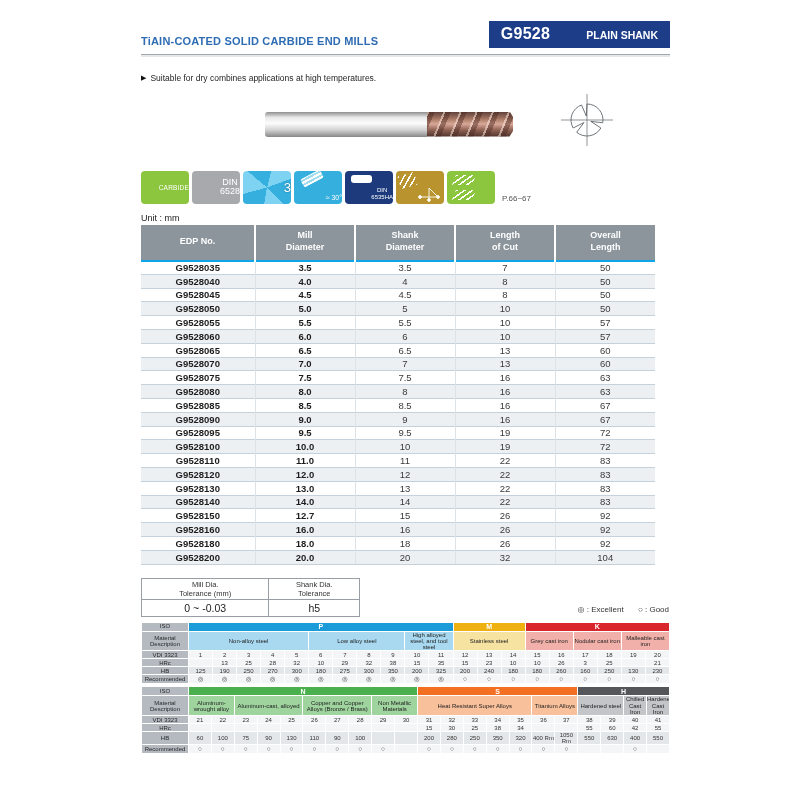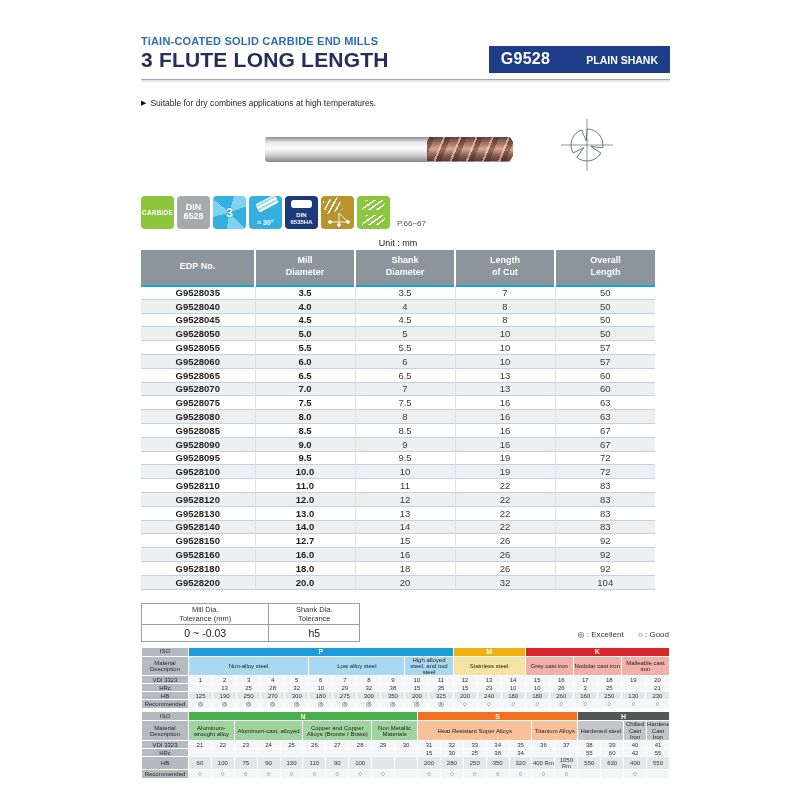--- a/index.html
+++ b/index.html
@@ -30,23 +30,23 @@
          background:linear-gradient(180deg,#8f8f8f,#e9e9e9 22%,#fcfcfc 45%,#d2d2d2 72%,#878787)}
   .flutes{position:absolute;left:286px;top:25px;width:86px;height:25px;
          clip-path:polygon(0 0,96% 0,100% 22%,100% 78%,96% 100%,0 100%);
          background:linear-gradient(180deg,#5f423a,#a97966 28%,#d8a898 48%,#8e6153 72%,#4e332c)}
   .flutes::after{content:"";position:absolute;inset:0;
          background:repeating-linear-gradient(112deg,rgba(255,236,226,.5) 0 2px,rgba(70,35,28,.42) 2px 7px,transparent 7px 15px)}
   .endview{position:absolute;left:420px;top:7px}
 
   
   .icons{display:flex;align-items:flex-end;gap:3px;margin-top:12px}
-  .tile{width:33px;height:33px;border-radius:4px;position:relative;flex:none;
-        display:flex;align-items:center;justify-content:center;color:#fff;
-        font-weight:bold;text-align:center;overflow:hidden;white-space:pre-line}
+  .tile{width:48px;height:33px;border-radius:4px;position:relative;flex:none;
+        display:flex;align-items:center;justify-content:flex-end;color:#fff;
+        font-weight:normal;text-align:center;overflow:hidden;white-space:pre-line}
   .t1{background:#8cc63e;font-size:6.5px;letter-spacing:.2px}
   .t2{background:#a7a9ac;font-size:9px;line-height:1}
   .t3{background:conic-gradient(from 15deg,#7ed3f2 0 55deg,#35b0de 55deg 120deg,
        #7ed3f2 120deg 175deg,#35b0de 175deg 240deg,#7ed3f2 240deg 295deg,#35b0de 295deg 360deg)}
   .t3 span{font-size:13px;text-shadow:0 0 2px rgba(0,60,90,.6)}
   .t4{background:#35b0de;font-size:7px;align-items:flex-end;padding-bottom:3px}
   .t4::before{content:"";position:absolute;left:7px;top:3px;width:22px;height:9px;
        transform:rotate(-28deg);background:repeating-linear-gradient(0deg,#fff 0 2px,#9fdcf1 2px 4px);
        border-radius:2px}
   .t5{background:#1d3a7d;font-size:6px;line-height:1.1;align-items:flex-end;padding-bottom:3px}
@@ -58,21 +58,21 @@
        background:repeating-linear-gradient(135deg,#fff 0 1.5px,transparent 1.5px 5px)}
   .t7{background:#8cc63e}
   .t7::before,.t7::after{content:"";position:absolute;left:7px;width:20px;height:10px;
        transform:skewX(-22deg);
        background:repeating-linear-gradient(135deg,#fff 0 1.8px,transparent 1.8px 5.5px)}
   .t7::before{top:4px}
   .t7::after{top:19px}
   .pref{font-size:8px;color:#555;margin-left:4px;padding-bottom:1px}
 
   
-  .unit{width:514px;text-align:center;font-size:9px;color:#222;margin-top:9px;margin-bottom:2px}
+  .unit{width:514px;text-align:left;font-size:9px;color:#222;margin-top:9px;margin-bottom:2px}
   table.size{width:514px;border-collapse:collapse;table-layout:fixed}
   .size thead th{background:#8c959c;color:#fff;font-size:9px;font-weight:bold;height:36px;
        border-left:2px solid #fff;vertical-align:middle;white-space:pre-line;line-height:1.3}
   .size thead th:first-child{border-left:none}
   .size tbody td{height:13.8px;font-size:9.5px;text-align:center;color:#3a3a3a;
        border-top:1px solid #c6d2db;border-left:1px solid #dde2e6;padding:0}
   .size tbody td:first-child{border-left:none;font-weight:bold;color:#1c1c1c}
   .size tbody td:nth-child(2){font-weight:bold;color:#1c1c1c}
   .size tbody tr:first-child td{border-top:2px solid #0ea5e9}
   .size tbody tr.alt{background:#edf0f2}
@@ -99,21 +99,20 @@
   .mat .rec{font-size:6.5px;height:9px;background:#f4f5f6;color:#3c3c3c;line-height:1}
 </style>
 </head>
 <body>
 
 <div class="page">
   <div class="content">
 
     <div class="hdr">
       <div class="hdr-sub" style="white-space: pre-line;">TiAIN-COATED SOLID CARBIDE END MILLS</div>
-      <div class="hdr-title" style="white-space: pre-line;">3 FLUTE LONG LENGTH</div>
       <div class="badge">
         <span class="badge-code" style="white-space: pre-line;">G9528</span>
         <span class="badge-label" style="white-space: pre-line; padding-left: 29px;">PLAIN SHANK</span>
       </div>
     </div>
 
     <ul class="features">
       <li>
           <span class="tri">▶</span>
           <span style="white-space: pre-line;">Suitable for dry combines applications at high temperatures.</span>

